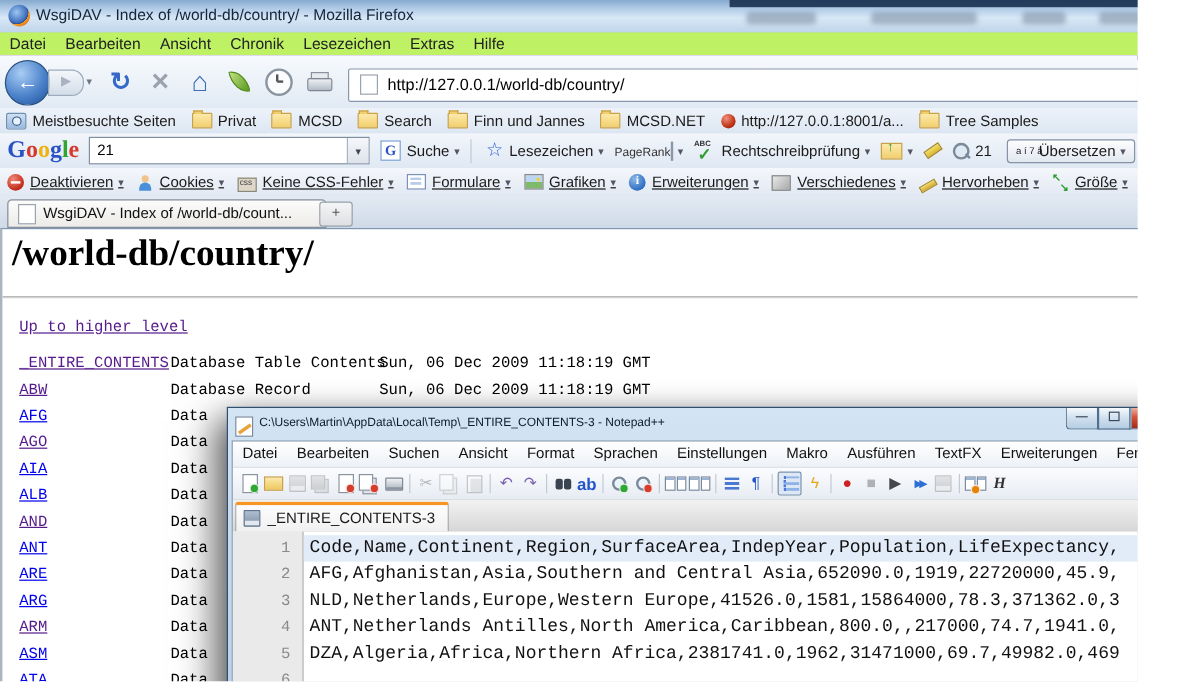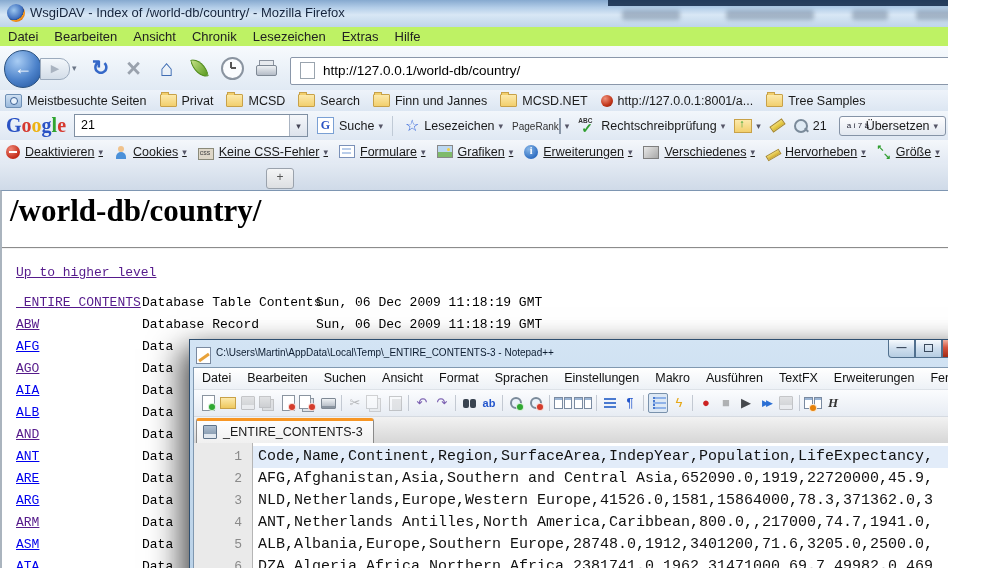--- a/index.html
+++ b/index.html
@@ -379,20 +379,24 @@
         <span class="lbl">Größe</span>
         <span class="dd">▾</span>
       </span>
       <span class="wd">
         <span class="wi wi-tools"></span>
         <span class="lbl">Extras</span>
       </span>
     </div>
 
   <div class="fx-tabstrip">
+    <div class="fx-tab">
+      <span class="pageico"></span>
+      <span>WsgiDAV - Index of /world-db/count...</span>
+    </div>
     <div class="fx-newtab">+</div>
   </div>
 
   <div class="fx-content">
     <h1 class="pagetitle">/world-db/country/</h1>
     <div class="pagehr"></div>
     <a class="uplink v">Up to higher level</a>
     <div class="rows" id="dir-rows">
         <div class="row">
           <a class="nm v">_ENTIRE_CONTENTS</a>
@@ -486,21 +490,21 @@
           <span class="tbsep"></span>
           <span class="tbi k-glyph">
             <span class="g" style="color: rgb(122, 95, 176);">↶</span>
           </span>
           <span class="tbi k-glyph">
             <span class="g" style="color: rgb(122, 95, 176);">↷</span>
           </span>
           <span class="tbsep"></span>
           <span class="tbi k-binoculars"></span>
           <span class="tbi k-glyph">
-            <span class="g" style="color: rgb(34, 85, 204); font-size: 11px; font-weight: bold;">ab</span>
+            <span class="g" style="color: rgb(34, 85, 204); font-size: 14px; font-weight: bold;">ab</span>
           </span>
           <span class="tbsep"></span>
           <span class="tbi k-magnifier">
             <span class="badge" style="background: rgb(47, 168, 50);"></span>
           </span>
           <span class="tbi k-magnifier">
             <span class="badge" style="background: rgb(212, 60, 44);"></span>
           </span>
           <span class="tbsep"></span>
           <span class="tbi k-winpair"></span>
@@ -551,21 +555,20 @@
             <div class="ln">3</div>
             <div class="ln">4</div>
             <div class="ln">5</div>
             <div class="ln">6</div>
           </div>
         <div class="codelines" id="npp-lines">
             <div class="cl sel">Code,Name,Continent,Region,SurfaceArea,IndepYear,Population,LifeExpectancy,</div>
             <div class="cl">AFG,Afghanistan,Asia,Southern and Central Asia,652090.0,1919,22720000,45.9,</div>
             <div class="cl">NLD,Netherlands,Europe,Western Europe,41526.0,1581,15864000,78.3,371362.0,3</div>
             <div class="cl">ANT,Netherlands Antilles,North America,Caribbean,800.0,,217000,74.7,1941.0,</div>
-            <div class="cl">ALB,Albania,Europe,Southern Europe,28748.0,1912,3401200,71.6,3205.0,2500.0,</div>
             <div class="cl">DZA,Algeria,Africa,Northern Africa,2381741.0,1962,31471000,69.7,49982.0,469</div>
           </div>
         <div class="npp-scroll">
           <div class="up">▲</div>
           <div class="thumb">≡</div>
         </div>
       </div>
     </div>
   </div>
 

